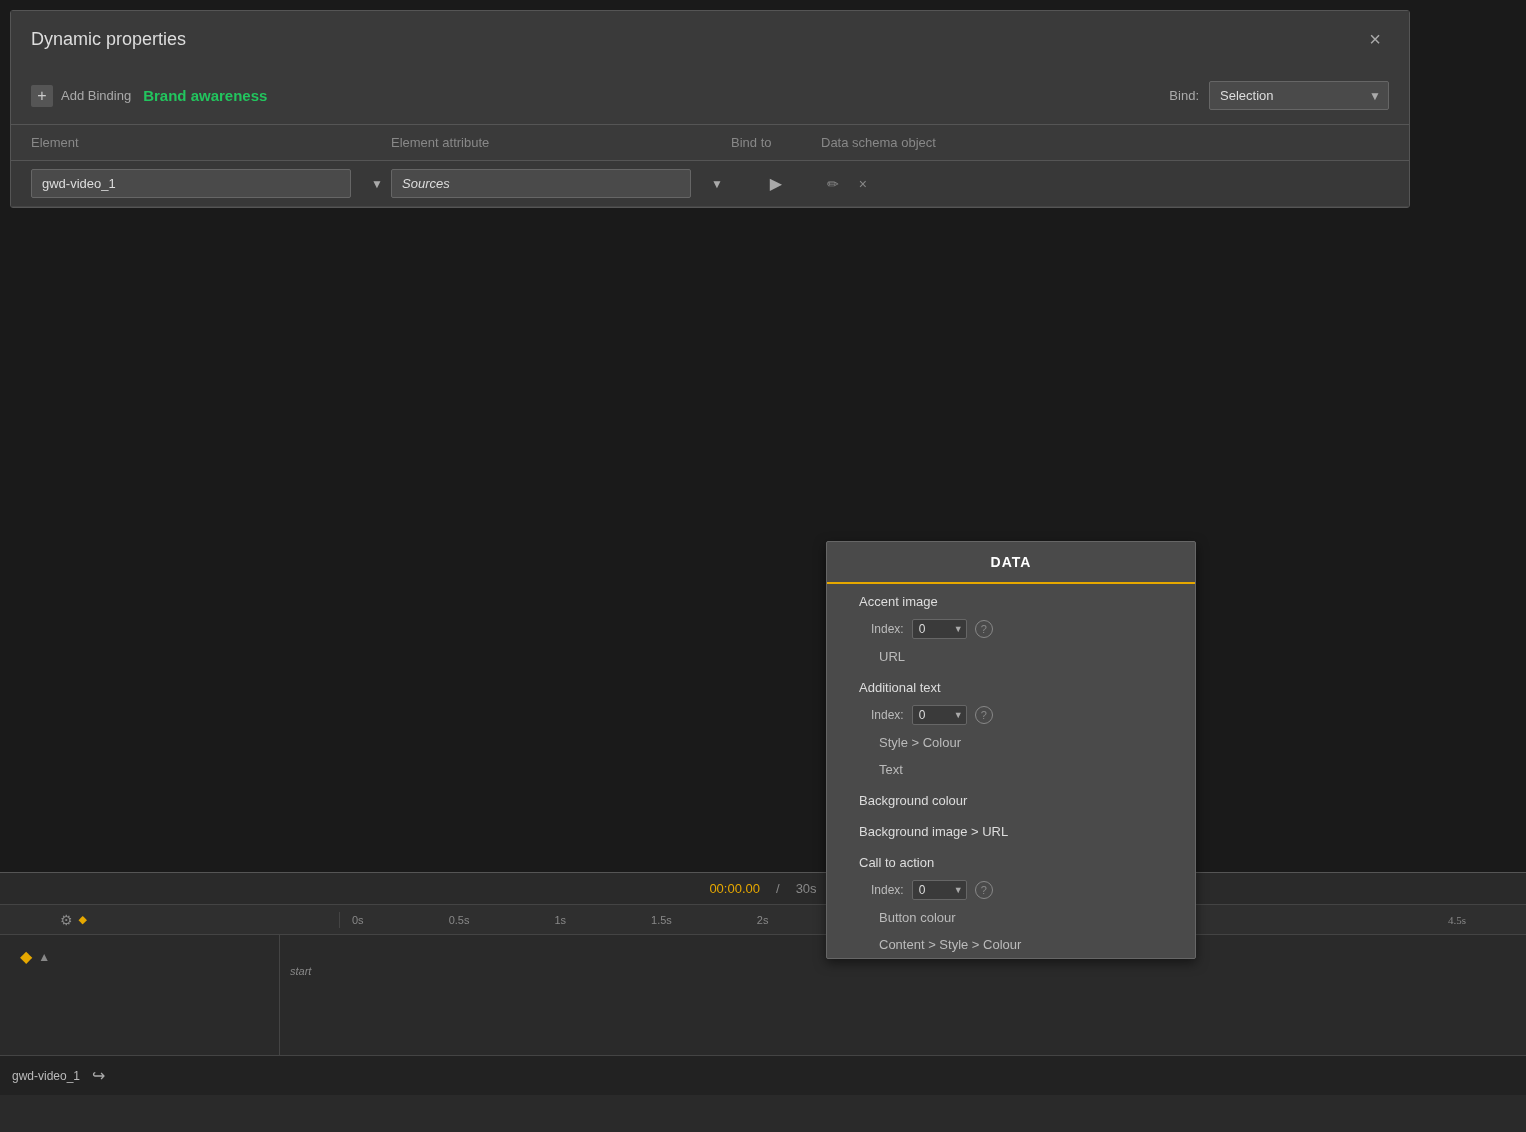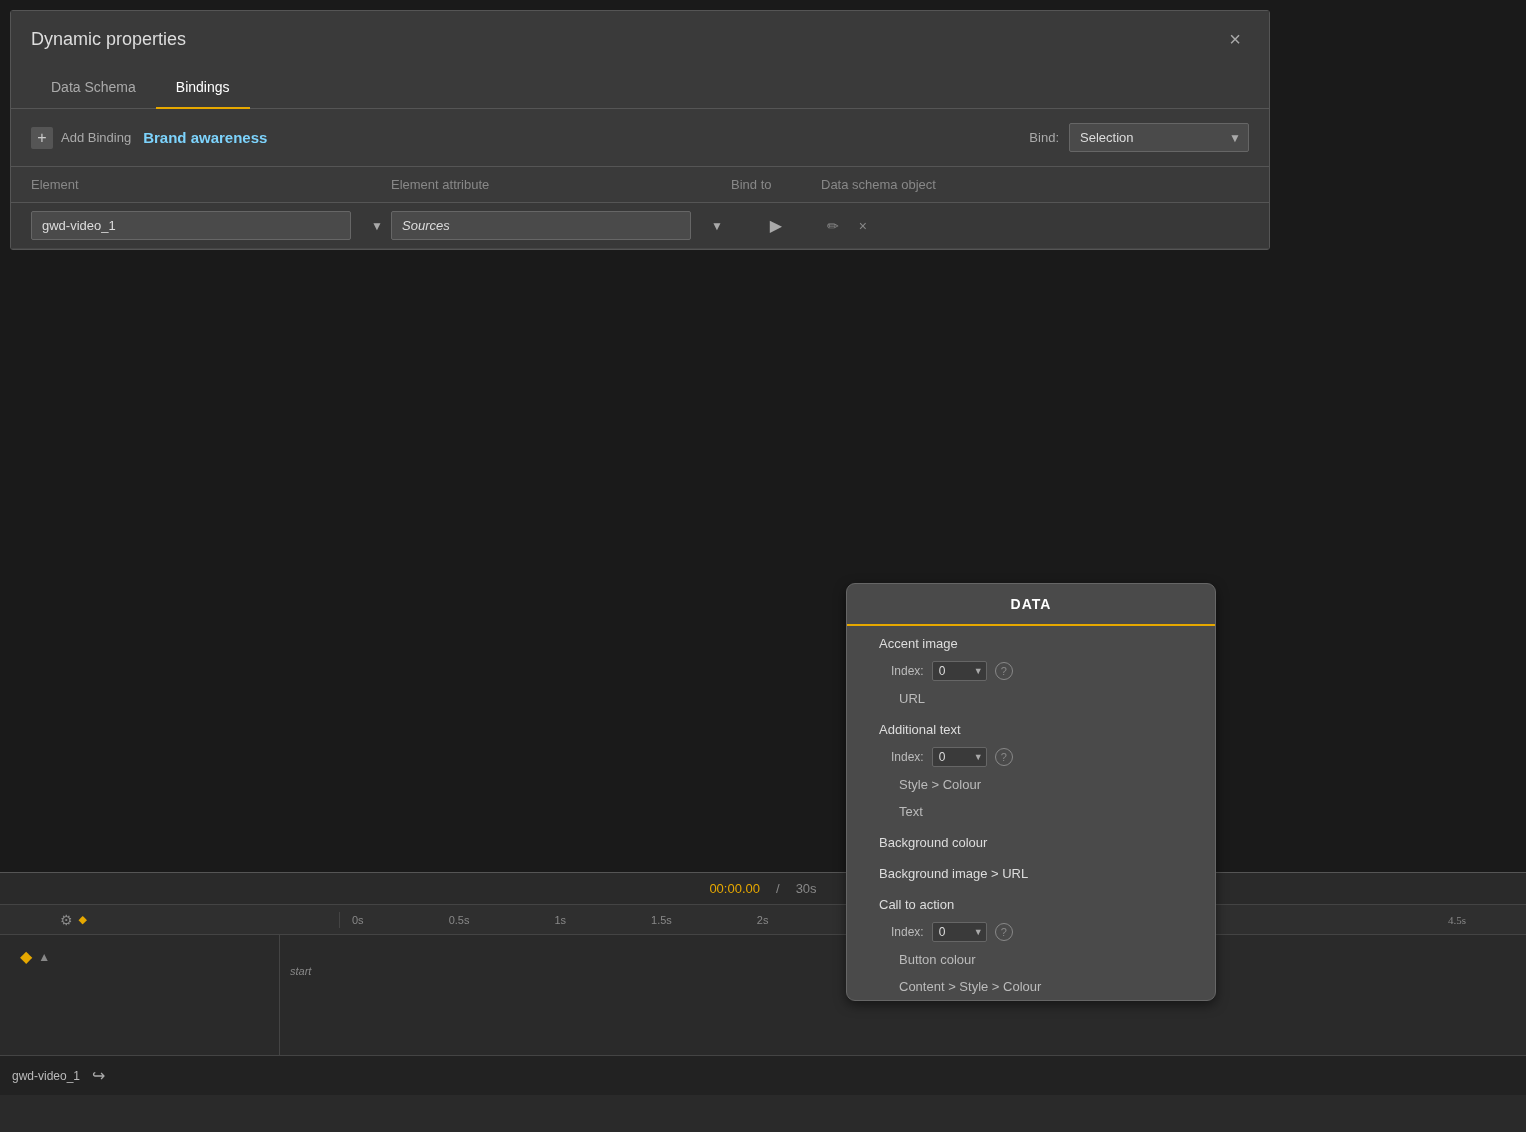--- a/index.html
+++ b/index.html
@@ -10,21 +10,21 @@
       color: #ccc;
       width: 1526px;
       height: 1132px;
       overflow: hidden;
     }
 
     .dialog {
       position: absolute;
       top: 10px;
       left: 10px;
-      width: 1260px;
+      width: 1400px;
       background: #3a3a3a;
       border: 1px solid #555;
       border-radius: 3px;
       display: flex;
       flex-direction: column;
     }
 
     .dialog-titlebar {
       display: flex;
       align-items: center;
@@ -95,21 +95,21 @@
       background: #555;
       border-radius: 2px;
       display: flex;
       align-items: center;
       justify-content: center;
       color: #ccc;
       font-size: 16px;
     }
 
     .binding-name {
-      color: #7dd3fc;
+      color: #22c55e;
       font-size: 15px;
       font-weight: bold;
     }
 
     .show-section {
       margin-left: auto;
       display: flex;
       align-items: center;
       gap: 10px;
     }
@@ -214,25 +214,25 @@
       color: #888;
       cursor: pointer;
       font-size: 14px;
       padding: 2px 6px;
     }
 
     
     .data-panel {
       position: absolute;
       top: 380px;
-      left: 835px;
+      left: 815px;
       width: 370px;
       background: #4a4a4a;
       border: 1px solid #666;
-      border-radius: 9px;
+      border-radius: 2px;
       z-index: 100;
       box-shadow: 0 4px 12px rgba(0,0,0,0.5);
     }
 
     .data-panel-header {
       text-align: center;
       padding: 12px;
       font-size: 14px;
       font-weight: bold;
       color: #fff;
@@ -436,28 +436,20 @@
 </head>
 <body>
 
 <div class="dialog">
 
   <div class="dialog-titlebar">
     <span class="dialog-title">Dynamic properties</span>
     <button class="close-btn">×</button>
   </div>
 
-  <div class="dialog-tabs">
-    <div class="tab">
-      <span>Data Schema</span>
-    </div>
-    <div class="tab active">
-      <span>Bindings</span>
-    </div>
-  </div>
 
   <div class="dialog-toolbar">
     <button class="add-binding-btn">
       <div class="add-binding-icon">+</div>
       <span>Add Binding</span>
     </button>
     <span class="binding-name">Brand awareness</span>
 
     <div class="show-section">
       <span class="show-label">Bind:</span>

